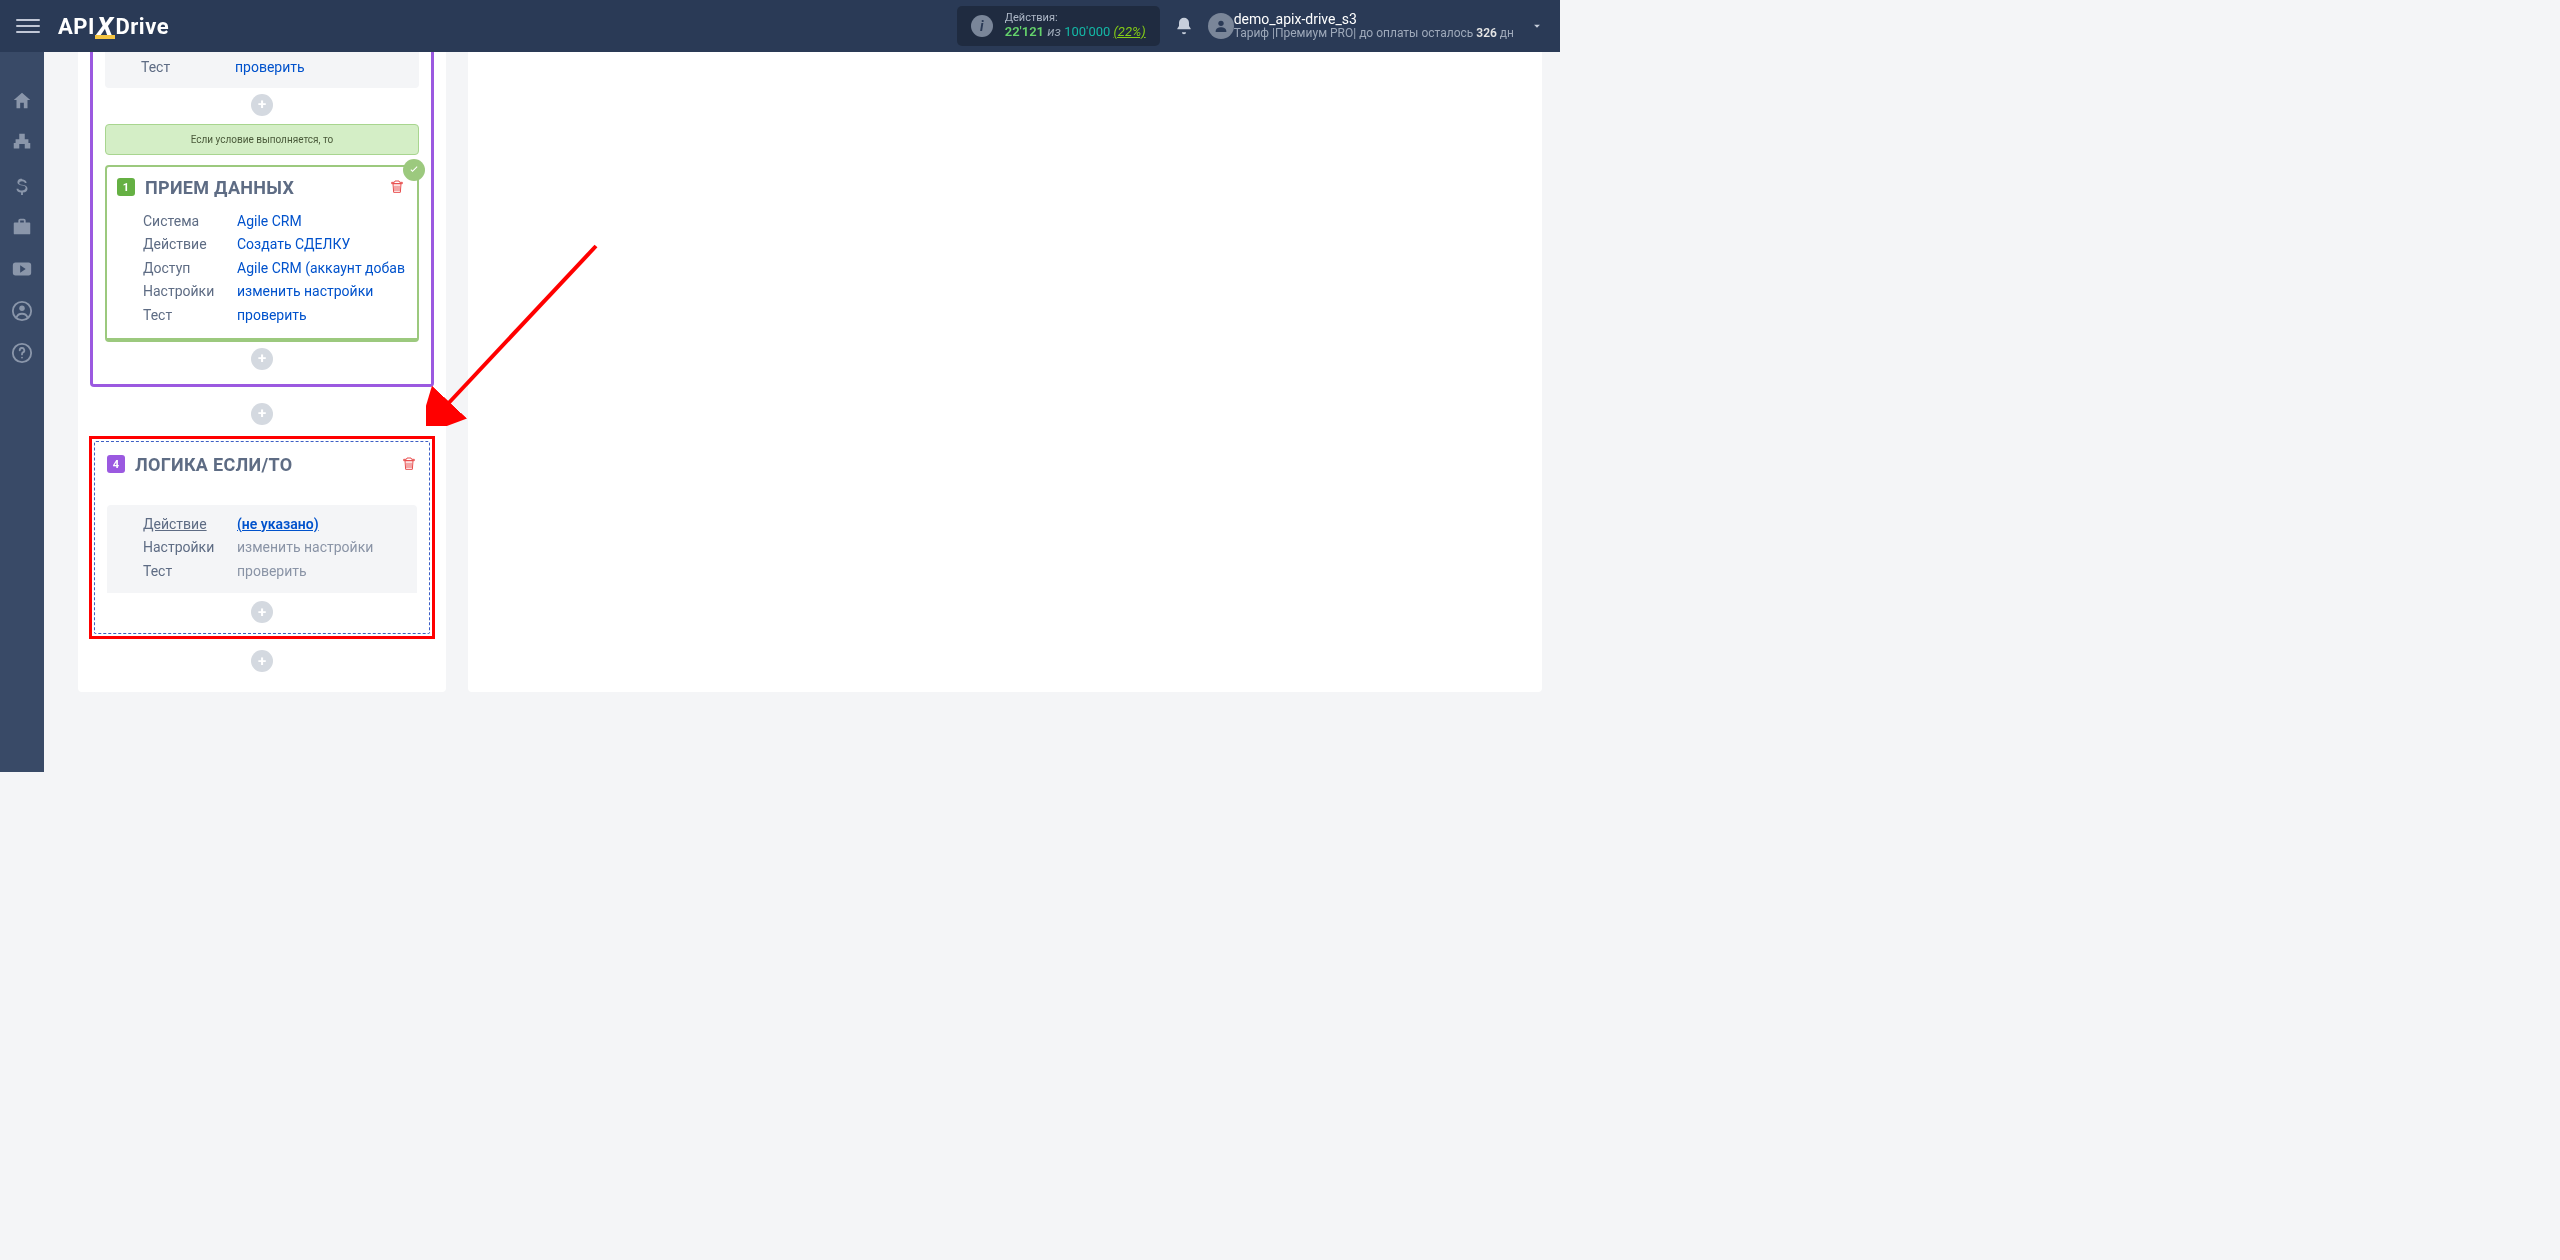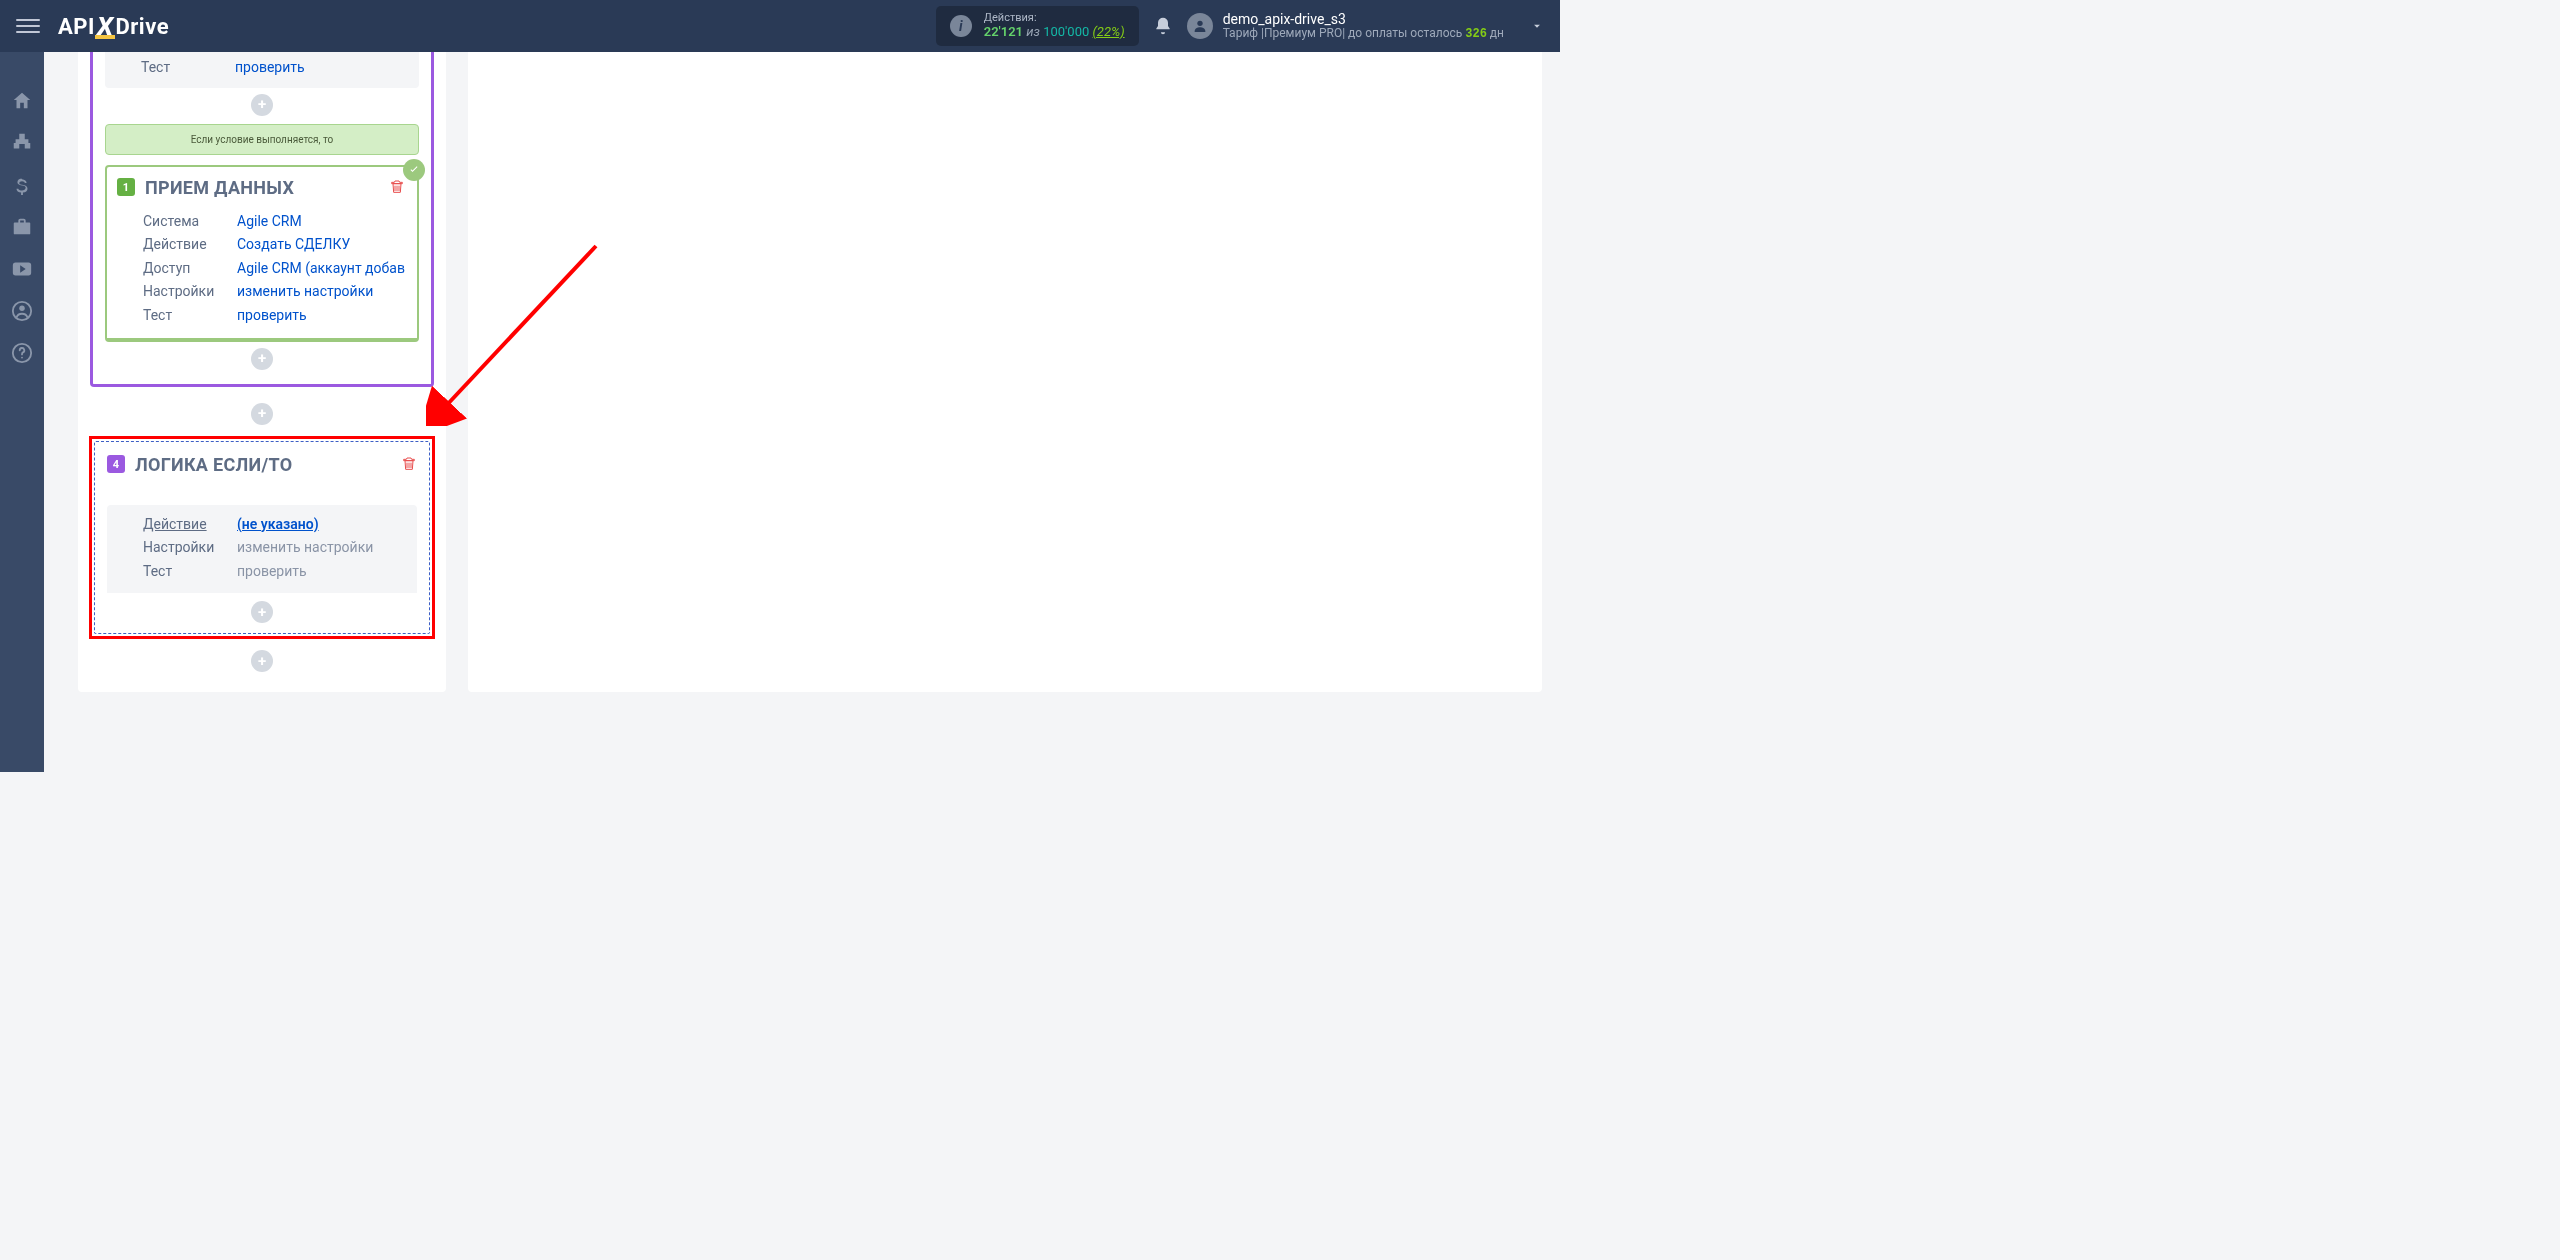--- a/index.html
+++ b/index.html
@@ -70,30 +70,30 @@
 }
 .actions-text .line1 { color:#aeb8c7; font-size:11px; }
 .actions-text .line2 { font-size:13px; }
 .actions-text .green { color:#64d26b; font-weight:600; }
 .actions-text .of { color:#98a4b3; font-style:italic; }
 .actions-text .total { color:#14b8a6; }
 .actions-text .pct { color:#84cc16; font-style:italic;text-decoration:underline; }
 .bell {
   width: 20px; height: 20px; fill:#c7cedb;
 }
-.user-block { display:flex; align-items:center; gap:10px; }
+.user-block { display:flex; align-items:center; }
 .avatar {
   width: 26px; height: 26px; border-radius:50%;
   background:#7a8699; display:flex;align-items:center;justify-content:center;
 }
 .avatar svg { width:16px;height:16px;fill:#2a3a56; }
 .user-text { line-height:1.15; }
 .user-text .name { color:#fff; font-size:14px; }
 .user-text .plan { color:#9ea9ba; font-size:12px; }
-.user-text .plan .days { color:#84cc16; font-weight:600;font-family:Liberation Mono, monospace; }
+.user-text .plan .days { color:#e5e5e5; font-weight:600; }
 .chevron-down {
   width:14px;height:14px;fill:#c7cedb; margin-left:16px;
 }
 
 .app-body { display:flex; height: calc(100% - 52px); }
 .left-nav {
   width: 44px;
   background: #394a67;
   display:flex;flex-direction:column;align-items:center;
   padding-top: 38px;

